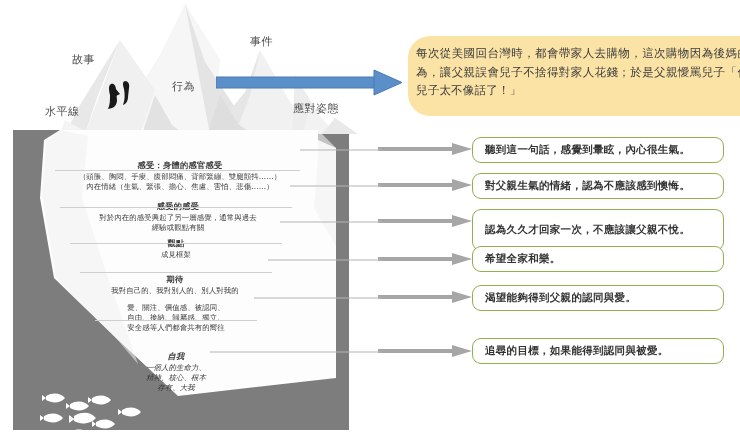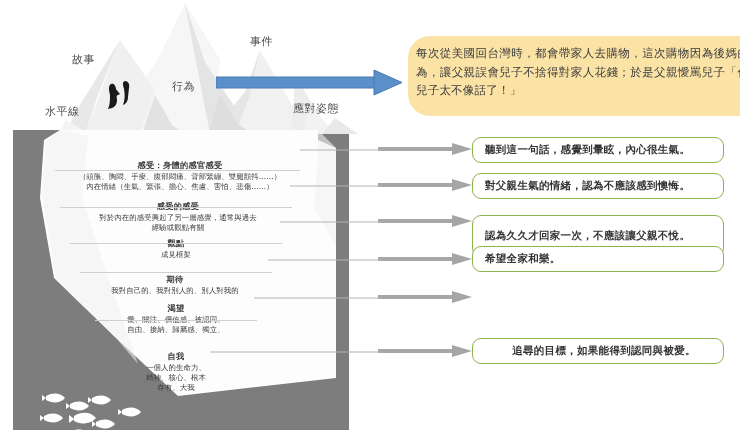--- a/index.html
+++ b/index.html
@@ -136,27 +136,27 @@
   </div>
   <div class="divider" style="left:70px;top:243px;width:212px;"></div>
 
   <div class="layer" style="left:68px;top:247px;width:214px;">
     <span class="lt">期待</span>
     <span class="ld">我對自己的、我對別人的、別人對我的</span>
   </div>
   <div class="divider" style="left:80px;top:272px;width:192px;"></div>
 
   <div class="layer" style="left:80px;top:276px;width:192px;">
-    <span class="lt">渴望</span>
     <span class="ld">愛、關注、價值感、被認同、</span>
     <span class="ld">自由、接納、歸屬感、獨立、</span>
+    <span class="ld">安全感等人們都會共有的嚮往</span>
   </div>
   <div class="divider" style="left:95px;top:320px;width:162px;"></div>
 
-  <div class="layer" style="left:95px;top:324px;width:162px;">
+  <div class="layer" style="left:95px;top:324px;width:162px;font-style:italic;">
     <span class="lt">自我</span>
     <span class="ld">一個人的生命力、</span>
     <span class="ld">精神、核心、根本</span>
     <span class="ld">存有、大我</span>
   </div>
 
   <svg class="fish-grp" viewBox="0 0 130 42">
     <g fill="#ffffff">
       <path d="M16 8 c7-4 15-3 19 2 c-4 5-12 6-19 2 z M12 7 l4 3 l-4 3 z"></path>
       <path d="M40 16 c7-4 15-3 19 2 c-4 5-12 6-19 2 z M36 15 l4 3 l-4 3 z"></path>
@@ -211,23 +211,26 @@
   <div class="yellow-box">
     <p>每次從美國回台灣時，都會帶家人去購物，這次購物因為後媽的行為，讓父親誤會兒子不捨得對家人花錢；於是父親懓罵兒子「你這兒子太不像話了！」</p>
   </div>
 
   <div class="green-box" style="left:472px;top:137px;width:252px;height:26px;">
     <span>聽到這一句話，感覺到暈眩，內心很生氣。</span>
   </div>
   <div class="green-box" style="left:472px;top:173px;width:252px;height:26px;">
     <span>對父親生氣的情緒，認為不應該感到懊悔。</span>
   </div>
-  <div class="green-box" style="left:472px;top:209px;width:252px;height:42px;margin-top:6px;">
+  <div class="green-box" style="left:472px;top:209px;width:252px;height:42px;">
     <span>認為久久才回家一次，不應該讓父親不悅。</span>
   </div>
   <div class="green-box" style="left:472px;top:246px;width:252px;height:26px;">
     <span>希望全家和樂。</span>
   </div>
-  <div class="green-box" style="left:472px;top:338px;width:252px;height:26px;justify-content:center;">
+  <div class="green-box" style="left:472px;top:285px;width:252px;height:26px;">
+    <span>渴望能夠得到父親的認同與愛。</span>
+  </div>
+  <div class="green-box" style="left:472px;top:338px;width:252px;height:26px;">
     <span>追尋的目標，如果能得到認同與被愛。</span>
   </div>
 
 </div>
 
 </body></html>

